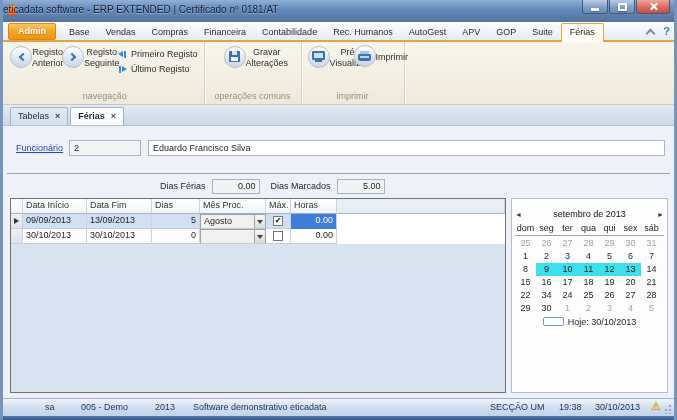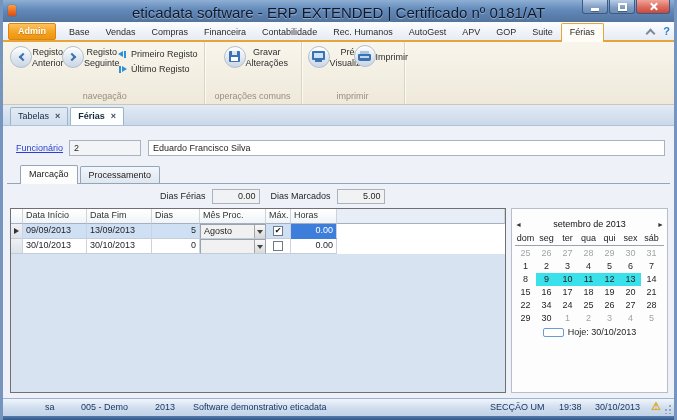--- a/index.html
+++ b/index.html
@@ -3,21 +3,21 @@
 <meta charset="utf-8">
 <style>
   *{box-sizing:border-box;margin:0;padding:0}
   html,body{width:677px;height:420px;overflow:hidden}
   body{font-family:"Liberation Sans",sans-serif;font-size:9px;color:#1f1f1f;background:#888}
   .window{width:677px;height:420px;display:flex;flex-direction:column;border-left:3px solid #7595bf;border-right:3px solid #7595bf;background:#eff3f9;overflow:hidden}
 
   
   .titlebar{height:22px;flex:none;background:linear-gradient(#8fafd4,#6189ba 45%,#52749e);display:flex;align-items:flex-start;padding:0 0 0 5px;position:relative}
   .app-icon{width:8px;height:11px;margin-top:5px;background:linear-gradient(#ff9d3b,#d64e18);border-radius:2px 2px 1px 1px;box-shadow:0 0 1px #5a2506}
-  .title{position:absolute;left:0;right:0;top:4px;text-align:center;font-size:15px;color:#0d1a2e;text-shadow:0 1px 1px rgba(255,255,255,.45)}
+  .title{position:absolute;left:0;right:0;top:4px;text-align:left;font-size:10px;color:#0d1a2e;text-shadow:0 1px 1px rgba(255,255,255,.45)}
   .win-controls{margin-left:auto;display:flex;gap:1px;padding-right:4px;position:relative;z-index:2}
   .wbtn{height:14px;display:flex;align-items:center;justify-content:center;border:1px solid #3e5a80;border-top:none;border-radius:0 0 3px 3px;background:linear-gradient(#b9cde6,#7d9cc2 60%,#6d8db5)}
   .wbtn.min,.wbtn.max{width:26px}
   .wbtn.close{width:34px;background:linear-gradient(#f0a49a,#dd6a5e 55%,#c84a3e)}
   .min-glyph{width:8px;height:3px;background:#fff;margin-top:5px;box-shadow:0 1px 1px rgba(0,0,0,.35)}
   .max-glyph{width:9px;height:8px;border:2px solid #fff;box-shadow:0 1px 1px rgba(0,0,0,.35)}
   .close-glyph{width:9px;height:9px;position:relative}
   .close-glyph::before,.close-glyph::after{content:"";position:absolute;left:4px;top:0;width:2px;height:9px;background:#fff}
   .close-glyph::before{transform:rotate(45deg)}.close-glyph::after{transform:rotate(-45deg)}
 
@@ -64,21 +64,21 @@
   .ribbon-fill{flex:1}
 
   
   .doctabs{height:21px;flex:none;background:linear-gradient(#e3ebf5,#c9d8ea);border-bottom:1px solid #b0c2d8;display:flex;align-items:flex-end;padding:0 0 0 7px;gap:2px}
   .dtab{display:flex;align-items:center;gap:6px;height:18px;padding:0 7px 1px;border:1px solid #9cb1ca;border-bottom:none;border-radius:2px 2px 0 0;background:linear-gradient(#e2eaf4,#d2dfee);color:#17293f;cursor:default}
   .dtab.active{background:#fdfefe;font-weight:bold}
   .dtab .x{font-weight:bold;color:#3c4a63;font-size:9px;line-height:1;cursor:pointer}
 
   
   .content{flex:1;display:flex;flex-direction:column;background:#eef2f8;padding:0 4px;min-height:0}
-  .record-row{display:flex;align-items:center;margin:13px 3px 0 9px;gap:7px;height:17px;flex:none}
+  .record-row{display:flex;align-items:center;margin:13px 3px 17px 9px;gap:7px;height:17px;flex:none}
   .func-link{color:#2b3fd0;text-decoration:underline;white-space:nowrap;width:46px;cursor:pointer}
   .field{border:1px solid #a9b3bf;background:#fff;height:16px;display:flex;align-items:center;padding:0 4px;overflow:hidden;white-space:nowrap}
   .field.id{width:72px;background:#f3f4f5}
   .field.name{flex:1;margin-right:2px}
   .subtabs{display:flex;align-items:flex-end;margin:9px 0 0 13px;position:relative;z-index:2;flex:none}
   .stab{padding:3px 8px 3px;border:1px solid #94a5ba;border-bottom:none;border-radius:2px 2px 0 0;background:linear-gradient(#f3f6fa,#dfe6ef);margin-right:2px;color:#222;cursor:default}
   .stab.active{background:#fdfdfd;padding-bottom:5px;margin-bottom:-1px}
   .tabpage{flex:1;border-top:1px solid #94a5ba;display:flex;flex-direction:column;min-height:0;padding:0 1px}
   .summary-row{display:flex;align-items:center;gap:6px;margin:4px 0 4px 152px;height:16px;flex:none}
   .sumlabel{white-space:nowrap}
@@ -111,21 +111,21 @@
   .cal-nav{display:flex;align-items:center;height:14px;margin-bottom:1px}
   .cal-arrow{width:12px;font-size:7px;color:#333;cursor:pointer}
   .cal-arrow.next{text-align:right}
   .cal-title{flex:1;text-align:center;color:#111;cursor:pointer}
   .cal-week{display:flex}
   .cal-week .c{width:21px;height:13px;line-height:13px;text-align:center;flex:none}
   .cal-head{border-bottom:1px solid #9aa4ae;margin-bottom:1px}
   .cal-head .c{color:#222}
   .c.muted{color:#a3a3a3}
   .c.selday{background:var(--calendar-highlight)}
-  .cal-today{display:flex;align-items:flex-end;justify-content:center;gap:4px;margin-top:2px;cursor:pointer}
+  .cal-today{display:flex;align-items:flex-start;justify-content:center;gap:4px;margin-top:2px;cursor:pointer}
   .today-box{width:21px;height:9px;border:1px solid #6c9bd2;border-radius:2px;background:#fff}
 
   
   .statusbar{height:18px;flex:none;background:linear-gradient(#eff5fc,#cfddee 55%,#c2d3e8);border-top:1px solid #9db3d1;position:relative;color:#15335e}
   .sb{position:absolute;top:3px;white-space:nowrap}
   .warn{font-size:11px;line-height:1;top:2px;color:#eead00;text-shadow:0 0 1px #b07d00}
   .grip{position:absolute;right:2px;bottom:2px;width:9px;height:9px;background:
     radial-gradient(circle at 7px 1px,#8fa5c0 1px,transparent 1.4px),
     radial-gradient(circle at 7px 5px,#8fa5c0 1px,transparent 1.4px),
     radial-gradient(circle at 3px 5px,#8fa5c0 1px,transparent 1.4px),
@@ -254,24 +254,20 @@
       </div>
     </div>
 
   <div class="content">
     <div class="record-row">
       <a class="func-link">Funcionário</a>
       <div class="field id">2</div>
       <div class="field name">Eduardo Francisco Silva</div>
     </div>
 
-    <div class="subtabs">
-        <div class="stab active">Marcação</div>
-        <div class="stab">Processamento</div>
-      </div>
 
     <div class="tabpage">
       <div class="summary-row">
         <span class="sumlabel">Dias Férias</span>
         <div class="sumfield">0.00</div>
         <span class="sumlabel" style="margin-left:5px">Dias Marcados</span>
         <div class="sumfield">5.00</div>
       </div>
 
       <div class="panels">

